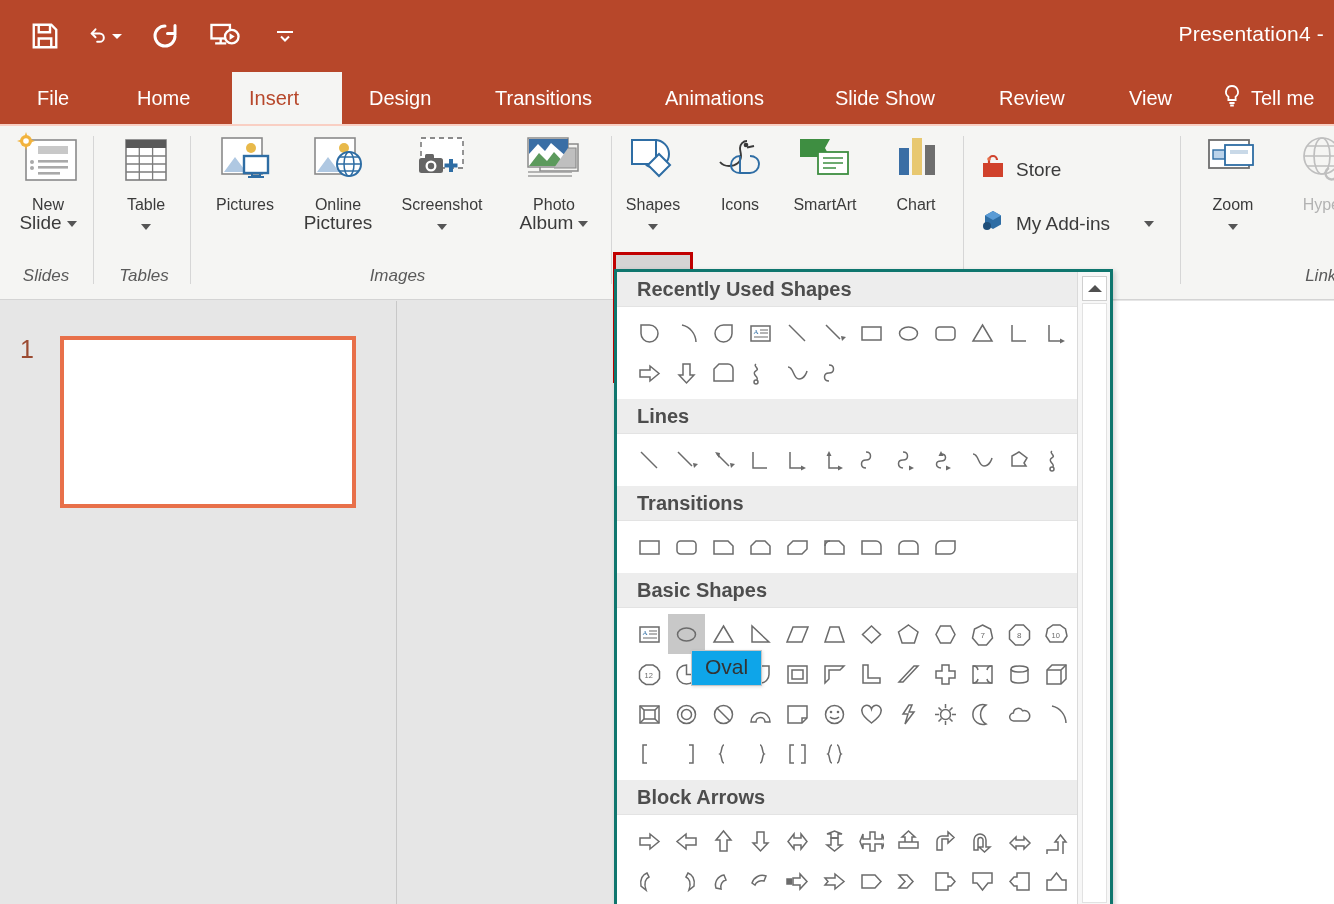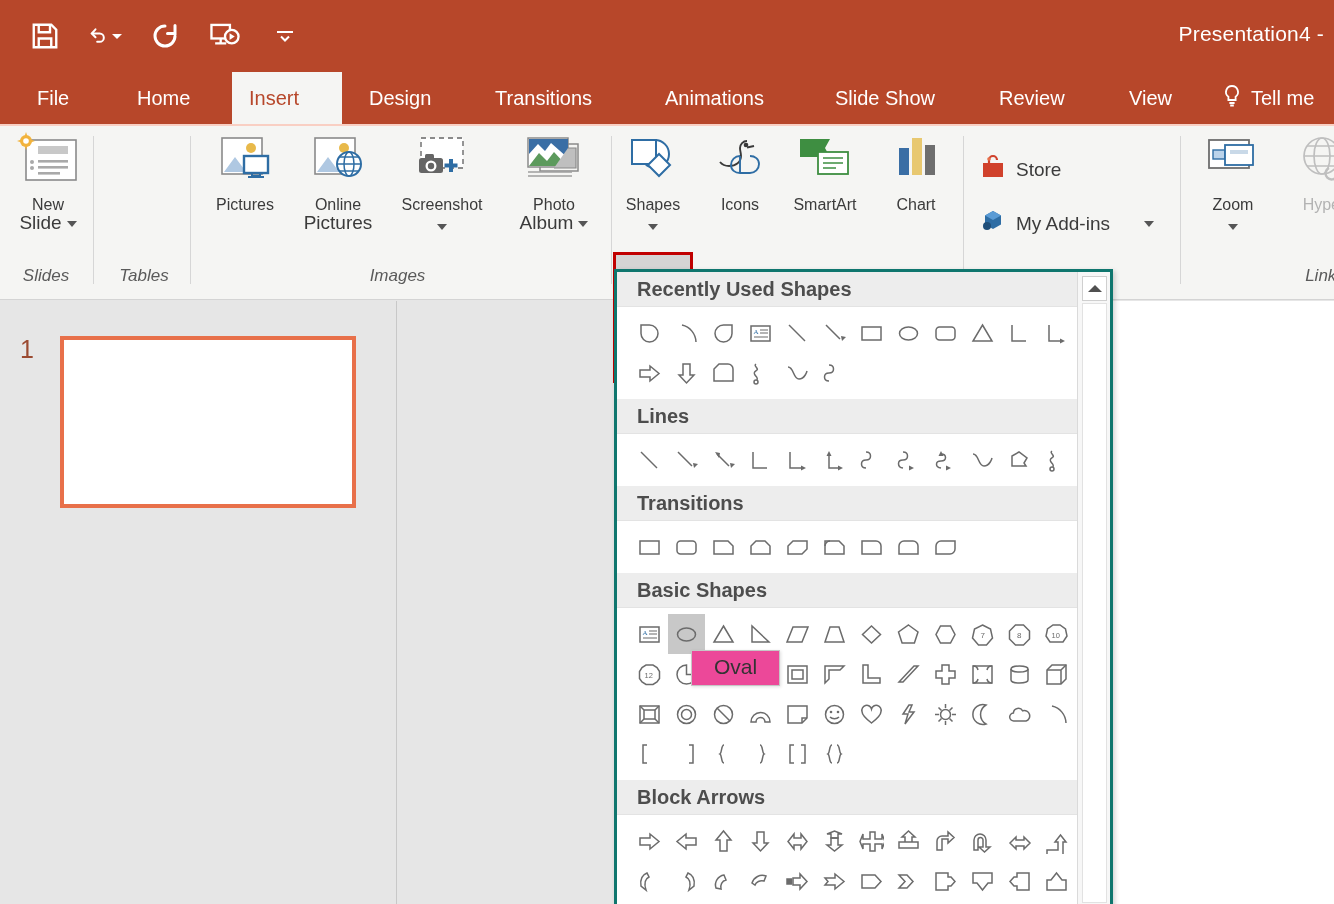--- a/index.html
+++ b/index.html
@@ -92,22 +92,22 @@
     overflow:hidden; }
   .sec-head { height:35px; background:#EDEDED; display:flex; align-items:center;
     padding-left:20px; font-size:20px; font-weight:bold; color:#4d4d4d;
     border-bottom:1px solid #E3E3E3; }
   .sec-body { padding:6px 0 6px 14px; display:flex; flex-wrap:wrap; }
   .shp { width:37px; height:40px; display:flex; align-items:center;
     justify-content:center; }
   .shp.sel { background:#C8C8C8; }
   .shp svg { display:block; }
 
-  .tooltip { position:absolute; left:691px; top:650px; background:#ec4899;
-    border:1px solid #C6C6C6; padding:4px 22px 6px; font-size:21px;
+  .tooltip { position:absolute; left:691px; top:650px; background:#0ea5e9;
+    border:1px solid #C6C6C6; padding:4px 13px 6px; font-size:21px;
     color:#333; z-index:40; box-shadow:1px 1px 3px rgba(0,0,0,.12); }
 </style>
 </head>
 <body>
 
 <div id="app">
 
   <div class="titlebar">
     <div class="qat">
       <div class="qi">
@@ -206,20 +206,32 @@
         </svg>
         </div>
       <div class="lbl">New</div>
       <div class="lbl2">
         <span>Slide</span><span class="drop-caret"></span>
       </div>
     </div>
     <div class="grp-sep" style="left:93px"></div>
     <div class="grp-label" style="left:10px;width:72px">Slides</div>
 
+    <div class="bigbtn" style="left:98px">
+      <div class="ic">
+        <svg width="58" height="58" viewBox="0 0 58 58">
+          <rect x="9" y="8" width="40" height="40" fill="#fff" stroke="#7d7d7d" stroke-width="1.6"></rect>
+          <rect x="9" y="8" width="40" height="8" fill="#595959"></rect>
+          <path d="M9 24h40M9 32h40M9 40h40M22.3 16v32M35.6 16v32" stroke="#7d7d7d" stroke-width="1.3"></path>
+        </svg>
+        </div>
+      <div class="lbl">Table</div>
+      <div class="lbl2 caret-row">
+        <span class="drop-caret" style="margin:0"></span></div>
+    </div>
     <div class="grp-sep" style="left:190px"></div>
     <div class="grp-label" style="left:104px;width:80px">Tables</div>
 
     <div class="bigbtn" style="left:197px">
       <div class="ic">
         <svg width="62" height="58" viewBox="0 0 62 58">
           <rect x="8" y="6" width="40" height="36" fill="#fff" stroke="#8a8a8a" stroke-width="1.6"></rect>
           <circle cx="37" cy="16" r="5" fill="#E8B94A"></circle>
           <path d="M10 40l11-15 9 12 5-6 12 9z" fill="#AFC8E2"></path>
           <rect x="30" y="24" width="24" height="17" fill="#fff" stroke="#2E6DA4" stroke-width="2.4"></rect>

